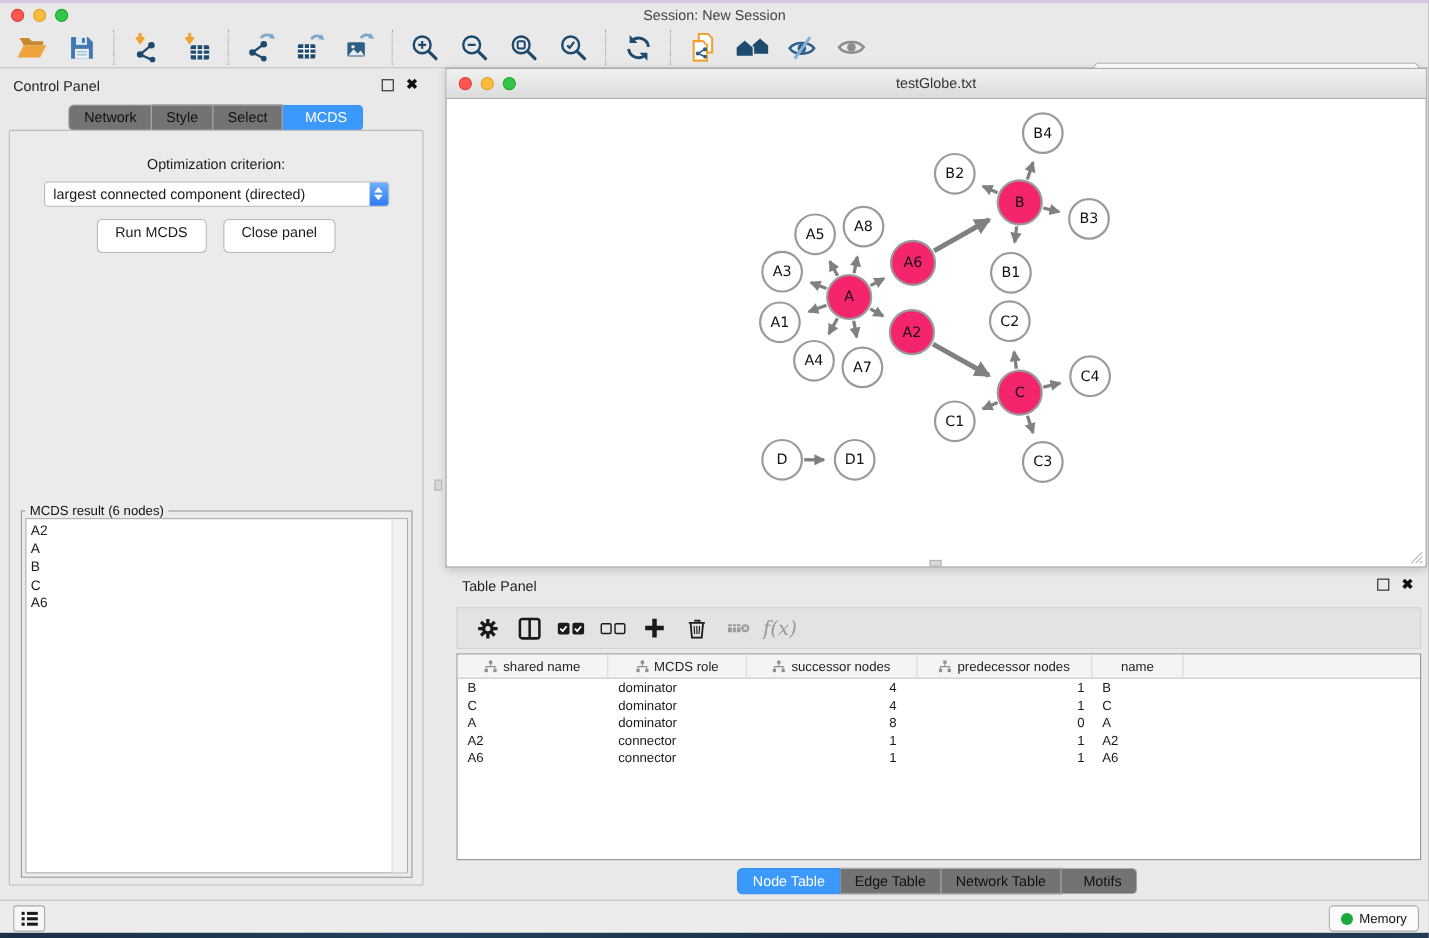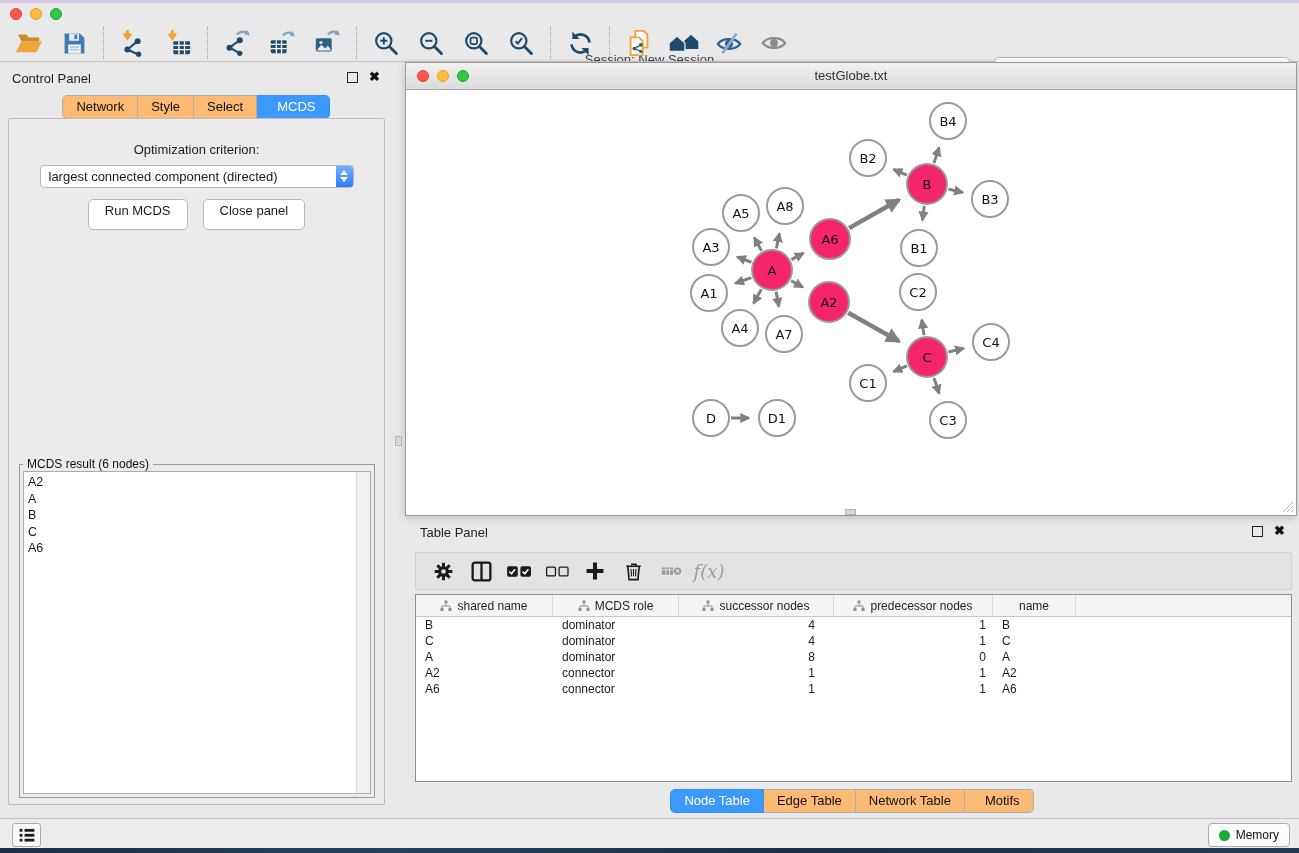--- a/index.html
+++ b/index.html
@@ -6,37 +6,37 @@
   .screen{position:relative;width:1299px;height:853px;background:#E9E9E9;overflow:hidden;
           font-family:"Liberation Sans",sans-serif;color:#1a1a1a;}
   
   .top-strip{position:absolute;left:0;top:0;width:100%;height:3px;background:#D9C8E4;}
   .titlebar{position:absolute;left:0;top:3px;width:100%;height:22px;}
   .traffic{position:absolute;display:flex;gap:8px;}
   .tl{width:12px;height:12px;border-radius:50%;box-sizing:border-box;}
   .tl.red{background:#FC5753;border:1px solid #DF3E38;}
   .tl.yellow{background:#FDBC40;border:1px solid #DEA123;}
   .tl.green{background:#33C748;border:1px solid #1FA32E;}
-  .title-text{text-align:center;font-size:13px;line-height:22px;color:#444;margin-top:46px;}
+  .title-text{text-align:center;font-size:13px;line-height:22px;color:#444;}
   .toolbar{position:absolute;left:0;top:25px;width:100%;height:37px;display:flex;align-items:center;
            border-bottom:1px solid #C6C6C6;box-sizing:border-box;}
   .tb-group{display:flex;align-items:center;gap:15px;padding:0 14px;}
   .tb-sep{width:0;height:32px;border-left:1px dotted #9f9f9f;}
   .tb-icon{width:30px;height:30px;display:flex;align-items:center;justify-content:center;cursor:pointer;}
   .search-box{position:absolute;right:9px;top:32px;width:296px;height:22px;background:#fff;
               border:1px solid #B7B7B7;border-radius:5px;display:flex;align-items:center;box-sizing:border-box;}
   .search-box svg{margin:0 4px 0 6px;flex:0 0 auto;}
   .search-box input{border:none;outline:none;background:transparent;font-size:12px;flex:1;height:16px;
                     font-family:"Liberation Sans",sans-serif;}
   
   .panel-title{font-size:13px;color:#222;}
   .panel-btns{position:absolute;display:flex;gap:11px;align-items:center;}
   .float-btn{width:9px;height:9px;border:1.6px solid #222;display:inline-block;cursor:pointer;}
   .close-btn{font-size:13px;font-weight:bold;color:#111;line-height:12px;cursor:pointer;}
-  .tab{background:#fdba74;border:1px solid #ADADAD;border-left:none;padding:0 13px;font-size:13px;
+  .tab{background:#737373;border:1px solid #ADADAD;border-left:none;padding:0 13px;font-size:13px;
        height:22px;line-height:22px;color:#111;cursor:pointer;white-space:nowrap;}
   .tab:first-child{border-left:1px solid #ADADAD;border-radius:5px 0 0 5px;}
   .tab:last-child{border-radius:0 5px 5px 0;padding-left:20px;}
   .tab.active{background:#3B99FC;border-color:#3390F5;color:#fff;}
   
   .control-panel{position:absolute;left:0;top:62px;width:392px;height:756px;}
   .cp-title{position:absolute;left:12px;top:9px;}
   .cp-btns{right:12px;top:9px;}
   .cp-tabs{position:absolute;left:0;top:33px;width:100%;display:flex;justify-content:center;}
   .tab-body{position:absolute;left:8px;right:7px;top:56px;bottom:13px;background:#EBEBEB;

